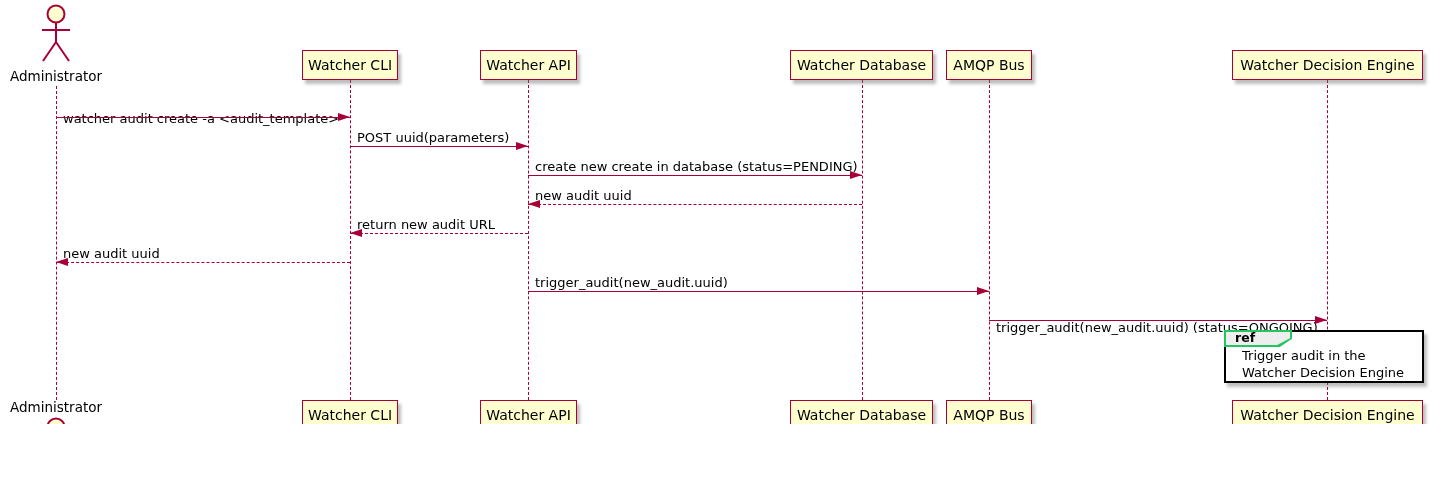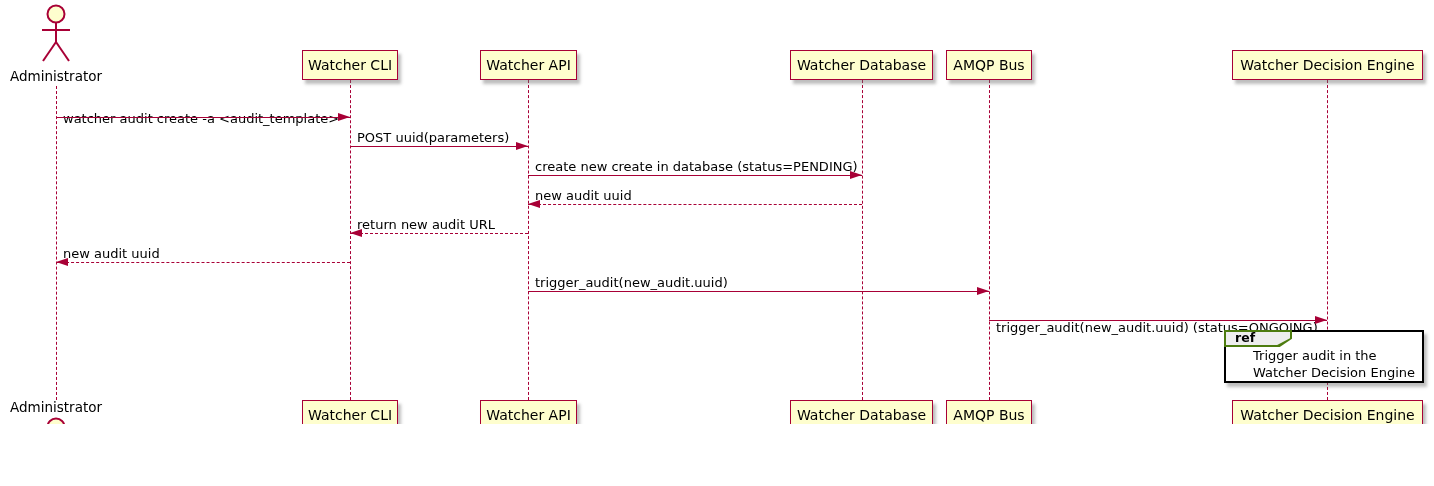--- a/index.html
+++ b/index.html
@@ -23,22 +23,22 @@
   .arrowhead.left  { border-right:12px solid #A80036; }
   .message { display:contents; }
 
   .actor-figure { position:absolute; }
   .actor-label { position:absolute; white-space:nowrap; font-size:13.5px; line-height:15px; transform:translateX(-50%); }
 
   .ref-box {
     position:absolute; background:#fff; border:2px solid #000;
     box-shadow:3px 4px 3px rgba(110,110,110,.45);
   }
-  .ref-content { padding:15px 0 0 27px; font-size:13px; line-height:17px; white-space:nowrap; }
-  .ref-tab { position:absolute; background:#4d7c0f;
+  .ref-content { padding:15px 0 0 16px; font-size:13px; line-height:17px; white-space:nowrap; }
+  .ref-tab { position:absolute; background:#22c55e;
     clip-path:polygon(0 0,100% 0,100% 52%,82% 100%,0 100%); }
   .ref-tab-fill { position:absolute; left:2px; top:2px; right:2px; bottom:2px; background:#EEEEEE;
     clip-path:polygon(0 0,100% 0,100% 48%,80% 100%,0 100%); }
   .ref-keyword { position:absolute; left:11px; top:0; font-weight:bold; font-size:12.5px; line-height:16px; }
 </style>
 </head>
 <body>
 
 <div class="canvas">
 

